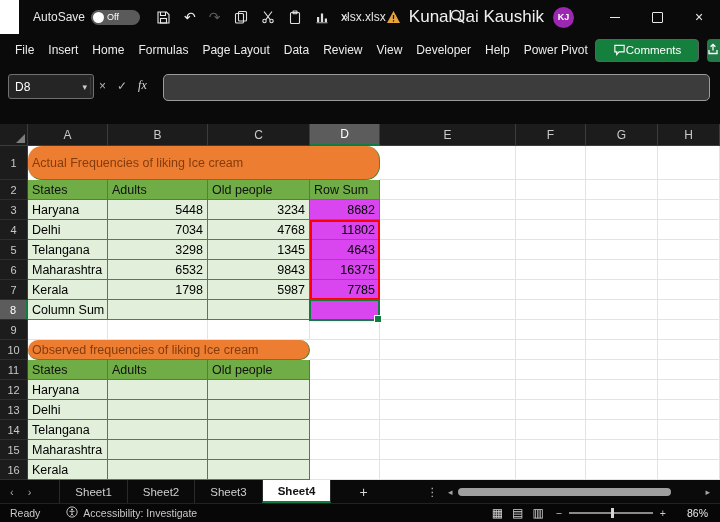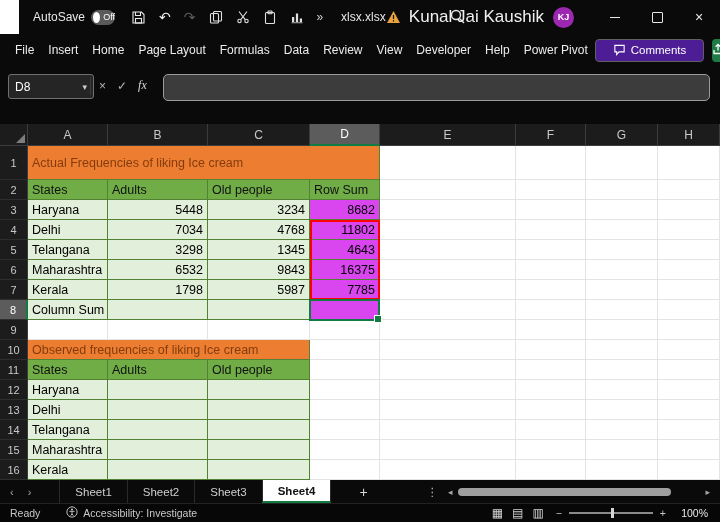--- a/index.html
+++ b/index.html
@@ -5,21 +5,21 @@
   html,body{margin:0;padding:0;}
   body{
     width:720px;height:522px;overflow:hidden;position:relative;
     background:#fff;font-family:"Liberation Sans",sans-serif;
     -webkit-font-smoothing:antialiased;
   }
   
   .titlebar{position:absolute;top:0;left:0;right:0;height:34px;background:#0a0a0a;
     display:flex;align-items:center;color:#e8e8e8;font-size:12px;margin-left:19px;}
   .autosave{display:flex;align-items:center;gap:6px;margin-left:14px;}
-  .toggle{width:24px;height:15px;background:#5a5a5a;border-radius:8px;position:relative;
+  .toggle{width:49px;height:15px;background:#5a5a5a;border-radius:8px;position:relative;
     display:flex;align-items:center;cursor:pointer;}
   .knob{width:11px;height:11px;border-radius:50%;background:#fff;margin-left:2px;}
   .toggle-label{font-size:9px;color:#fff;margin-left:3px;}
   .qat{display:flex;align-items:center;gap:13px;margin-left:16px;}
   .qat svg{display:block;}
   .undo{color:#f0f0f0;font-size:14px;cursor:pointer;}
   .redo{color:#5f5f5f;font-size:14px;}
   .overflow{color:#cfcfcf;font-size:12px;cursor:pointer;}
   .filename{position:absolute;left:322px;top:0;height:34px;display:flex;align-items:center;gap:6px;cursor:pointer;}
   .chev{font-size:9px;color:#cfcfcf;}
@@ -32,22 +32,22 @@
   .wctl{display:flex;align-items:center;margin-left:20px;}
   .wbtn{width:42px;height:34px;display:flex;align-items:center;justify-content:center;cursor:pointer;color:#e8e8e8;}
   .min-glyph{width:10px;height:1px;background:#e8e8e8;}
   .max-glyph{width:9px;height:9px;border:1px solid #e8e8e8;border-radius:1px;}
   .close-glyph{font-size:14px;line-height:1;}
   
   .ribbonbar{position:absolute;top:34px;left:0;right:0;height:32px;background:#0a0a0a;
     display:flex;align-items:center;color:#ececec;font-size:12px;}
   .rtabs{display:flex;align-items:center;margin-left:8px;}
   .rtab{padding:7px 7px;cursor:pointer;white-space:nowrap;}
-  .comments-btn{margin-left:auto;background:#4c1d95;border:1px solid #5f5f5f;border-radius:4px;
-    padding:3px 17px;display:flex;align-items:center;gap:5px;cursor:pointer;font-size:11.5px;color:#fff;}
+  .comments-btn{margin-left:auto;background:#15803d;border:1px solid #5f5f5f;border-radius:4px;
+    padding:3px 17px;display:flex;align-items:center;cursor:pointer;font-size:11.5px;color:#fff;}
   .share-btn{width:28px;height:23px;background:#1F7A45;border-radius:4px;margin:0 8px 0 8px;
     display:flex;align-items:center;justify-content:center;gap:2px;cursor:pointer;}
   
   .formularow{position:absolute;top:66px;left:0;right:0;height:58px;background:#0a0a0a;}
   .namebox{position:absolute;left:8px;top:8px;width:72px;height:23px;background:#252525;
     border:1px solid #707070;border-radius:3px;color:#fff;font-size:12px;display:flex;
     align-items:center;justify-content:space-between;padding:0 6px;cursor:pointer;}
   .fb-divider{position:absolute;left:90px;top:11px;width:1px;height:18px;background:#3a3a3a;}
   .fbtns{position:absolute;left:99px;top:8px;height:23px;display:flex;align-items:center;gap:11px;color:#b5b5b5;font-size:12px;}
   .fx{font-style:italic;font-family:"Liberation Serif",serif;color:#d8d8d8;}
@@ -63,21 +63,21 @@
     border-right:1px solid #3c3c3c;border-bottom:1px solid #3c3c3c;cursor:pointer;}
   .chdr.sel{background:#5c5c5c;color:#fff;border-bottom:2px solid var(--selgreen,#107C41);}
   .rhdr{background:#1c1c1c;color:#c9c9c9;font-size:11px;display:flex;align-items:center;justify-content:center;
     border-right:1px solid #3c3c3c;border-bottom:1px solid #2e2e2e;cursor:pointer;}
   .rhdr.sel{background:#5c5c5c;color:#fff;border-right:2px solid var(--selgreen,#107C41);}
   .cell{font-size:12.5px;color:#000;display:flex;align-items:center;padding:0 4px;
     border-right:1px solid #E3E3E3;border-bottom:1px solid #E3E3E3;overflow:hidden;white-space:nowrap;cursor:cell;}
   .c-left{justify-content:flex-start;}
   .c-num{justify-content:flex-end;}
   .c-title{background:var(--orange,#ED7D31);color:var(--orange-text,#843C0C);
-    border-right:1px solid var(--tborder,#548235);border-bottom:1px solid var(--tborder,#548235);}
+    border-right:1px solid var(--tborder,#548235);border-bottom:1px solid var(--tborder,#548235);border-radius:14px;}
   .c-ghead{background:var(--green,#70AD47);color:#111;
     border-right:1px solid var(--tborder,#548235);border-bottom:1px solid var(--tborder,#548235);}
   .c-lg{background:var(--lgreen,#E2EFDA);
     border-right:1px solid var(--tborder,#548235);border-bottom:1px solid var(--tborder,#548235);}
   .c-white{background:#d946ef;
     border-right:1px solid var(--tborder,#548235);border-bottom:1px solid var(--tborder,#548235);}
   .redbox{position:absolute;left:310px;top:96px;width:70px;height:80px;
     border:2px solid var(--red,#FF0000);box-sizing:border-box;pointer-events:none;}
   .selbox{position:absolute;left:309px;top:175px;width:71px;height:22px;
     border:2px solid var(--selgreen,#107C41);box-sizing:border-box;pointer-events:none;}
@@ -189,22 +189,22 @@
         </span>
     </div>
   </div>
 </div>
 
 <div class="ribbonbar">
   <div class="rtabs">
       <span class="rtab">File</span>
       <span class="rtab">Insert</span>
       <span class="rtab">Home</span>
+      <span class="rtab">Formulas</span>
       <span class="rtab">Page Layout</span>
-      <span class="rtab">Formulas</span>
       <span class="rtab">Data</span>
       <span class="rtab">Review</span>
       <span class="rtab">View</span>
       <span class="rtab">Developer</span>
       <span class="rtab">Help</span>
       <span class="rtab">Power Pivot</span>
     </div>
   <div class="comments-btn">
     <span><svg width="13" height="13" viewBox="0 0 14 14" fill="none" stroke="#fff" stroke-width="1.2">
           <path d="M2 2.5 h10 v7 h-5.5 l-2.5 2.8 v-2.8 h-2 z"></path>
@@ -429,15 +429,15 @@
       <span>▤</span>
       <span>▥</span>
     </div>
     <div class="zoomctl">
       <span>−</span>
       <div class="zslider">
           <div class="zthumb"></div>
         </div>
       <span>+</span>
     </div>
-    <span class="zpct">100%</span>
+    <span class="zpct">86%</span>
   </div>
 </div>
 
 </body></html>

